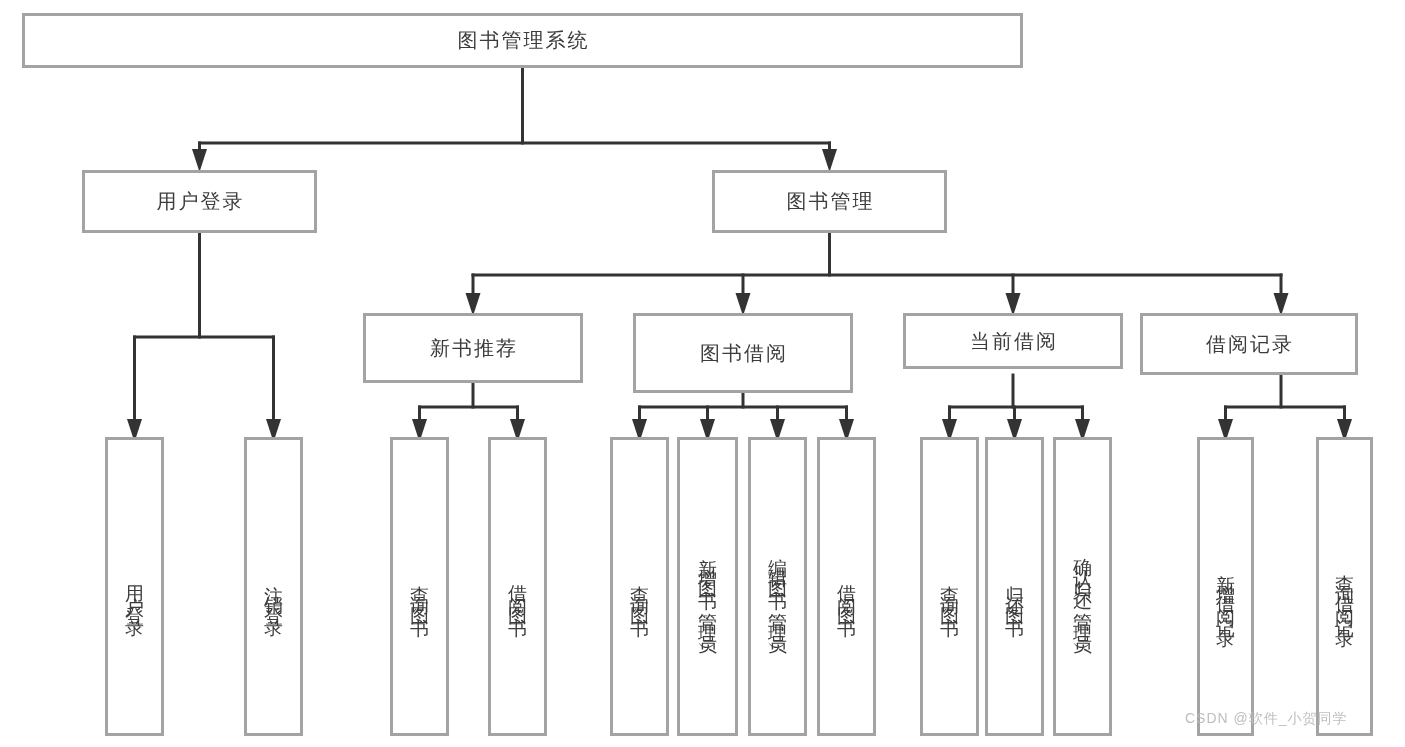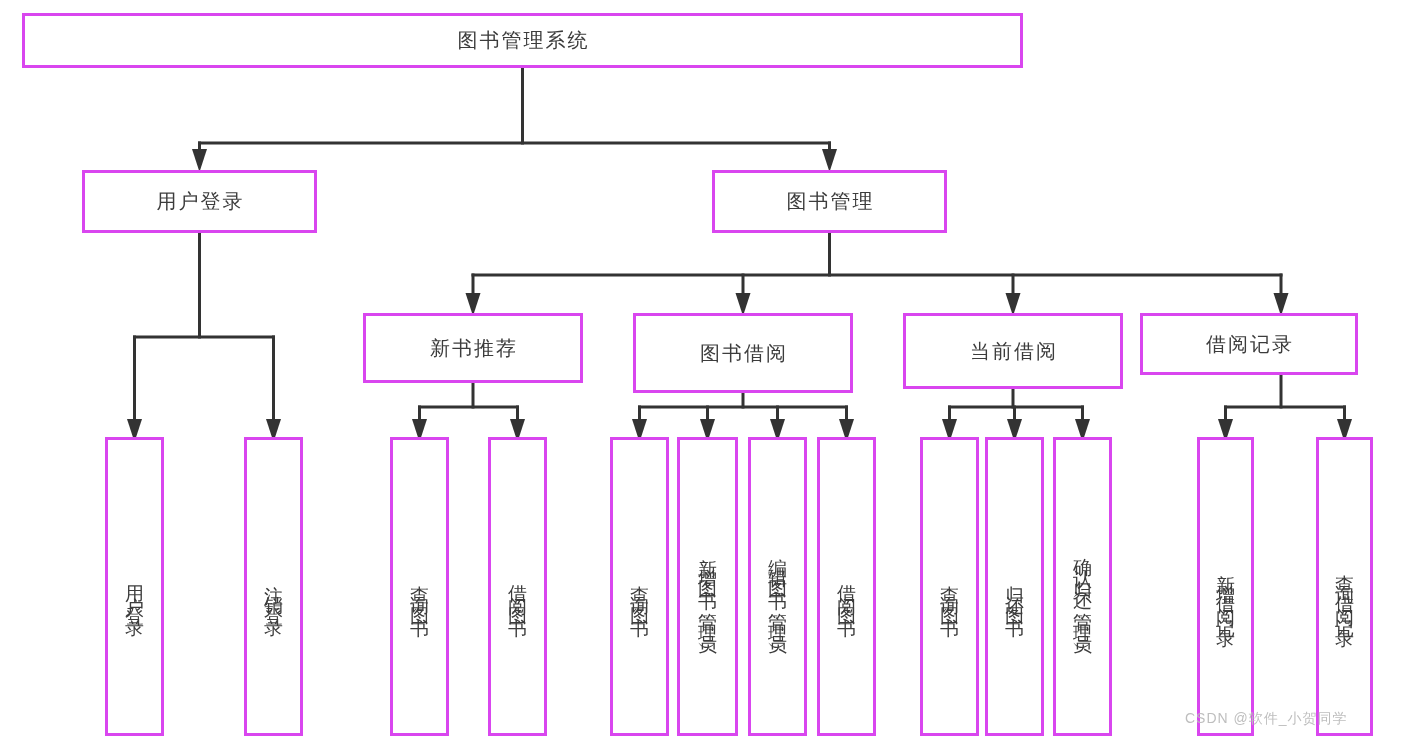--- a/index.html
+++ b/index.html
@@ -14,21 +14,21 @@
     width: 1405px; height: 747px;
     background: #ffffff;
   }
   #connectors {
     position: absolute; left: 0; top: 0;
     width: 1405px; height: 747px;
   }
   .node {
     position: absolute;
     box-sizing: border-box;
-    border: 3px solid #d946ef;
+    border: 3px solid #a3a3a3;
     background: #ffffff;
     display: flex;
     align-items: center;
     justify-content: center;
     color: #3c3c3c;
     font-size: 20px;
     letter-spacing: 2px;
   }
   .node .hlabel { margin-right: -2px; white-space: nowrap; }
   .vnode .vlabel {
@@ -133,21 +133,21 @@
   <div class="node" style="left:712px; top:170px; width:235px; height:63px;align-items:center;">
     <span class="hlabel">图书管理</span>
   </div>
 
   <div class="node" style="left:363px; top:313px; width:220px; height:70px;">
     <span class="hlabel">新书推荐</span>
   </div>
   <div class="node" style="left:633px; top:313px; width:220px; height:80px;">
     <span class="hlabel">图书借阅</span>
   </div>
-  <div class="node" style="left:903px; top:313px; width:220px; height:76px;text-align:right;">
+  <div class="node" style="left:903px; top:313px; width:220px; height:56px;text-align:right;">
     <span class="hlabel">当前借阅</span>
   </div>
   <div class="node" style="left:1140px; top:313px; width:218px; height:62px;">
     <span class="hlabel">借阅记录</span>
   </div>
 
   <div class="node vnode" style="left:105px; top:437px; width:59px; height:299px;">
     <span class="vlabel">用户登录</span>
   </div>
   <div class="node vnode" style="left:244px; top:437px; width:59px; height:299px;">

